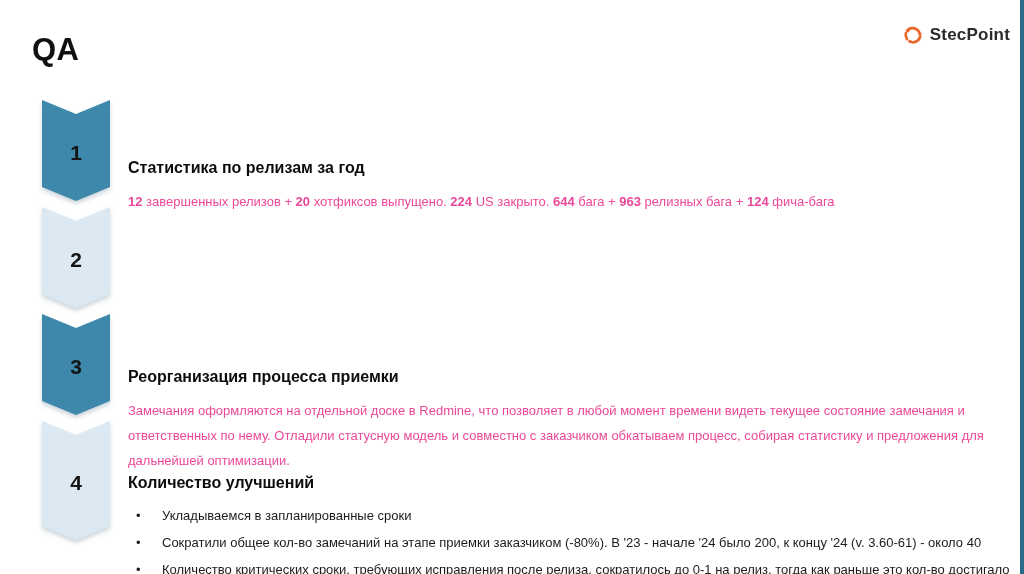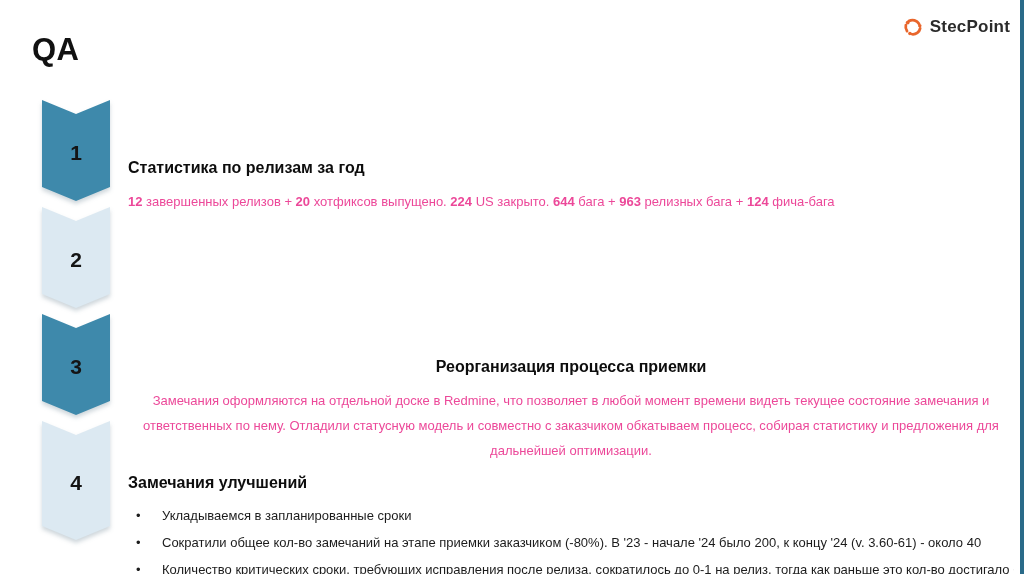--- a/index.html
+++ b/index.html
@@ -21,21 +21,21 @@
     position: absolute;
     left: 32px;
     top: 32px;
     font-size: 31px;
     font-weight: 700;
     letter-spacing: 0.5px;
     color: #111111;
   }
   .logo {
     position: absolute;
-    top: 16px;
+    top: 24px;
     right: 14px;
     display: flex;
     align-items: center;
     gap: 6px;
   }
   .logo-icon { width: 22px; height: 22px; }
   .logo-text {
     font-size: 17px;
     font-weight: 700;
     color: #2b2b2b;
@@ -80,21 +80,21 @@
 
   
   .section-text {
     position: absolute;
     left: 128px;
     width: 886px;
     margin-top: 45px;
   }
   .st-1 { top: 112px; }
   .st-2 { top: 217px; }
-  .st-3 { top: 311px; text-align: center; }
+  .st-3 { top: 321px; }
   .st-4 { top: 427px; }
   .section-text h2 {
     margin: 0;
     font-size: 16px;
     font-weight: 700;
     color: #0d0d0d;
     line-height: 21px;
   }
   .section-text .para {
     margin-top: 11px;
@@ -178,21 +178,21 @@
     <div class="para"><b>12</b><span> завершенных релизов + </span><b>20</b><span> хотфиксов выпущено. </span><b>224</b><span> US закрыто. </span><b>644</b><span> бага + </span><b>963</b><span> релизных бага + </span><b>124</b><span> фича-бага</span></div>
   </div>
 
 
   <div class="section-text st-3">
     <h2>Реорганизация процесса приемки</h2>
     <div class="para"><span>Замечания оформляются на отдельной доске в Redmine, что позволяет в любой момент времени видеть текущее состояние замечания и ответственных по нему. Отладили статусную модель и совместно с заказчиком обкатываем процесс, собирая статистику и предложения для дальнейшей оптимизации.</span></div>
   </div>
 
   <div class="section-text st-4">
-    <h2>Замечания улучшений</h2>
+    <h2>Количество улучшений</h2>
     <div class="bullet-list">
       <div class="bullet-line">
         <span class="bullet-dot">•</span>
         <span class="bullet-text"><span>Укладываемся в запланированные сроки</span></span>
       </div>
       <div class="bullet-line">
         <span class="bullet-dot">•</span>
         <span class="bullet-text"><span>Сократили общее кол-во замечаний на этапе приемки заказчиком </span><b>(-80%)</b><span>. В '23 - начале '24 было </span><b>200</b><span>, к концу '24 (v. 3.60-61) - около </span><b>40</b></span>
       </div>
       <div class="bullet-line">

